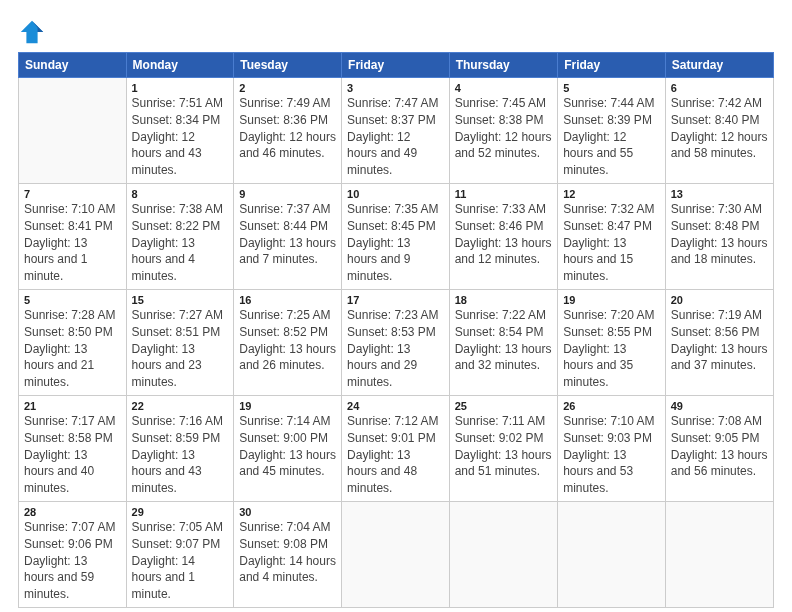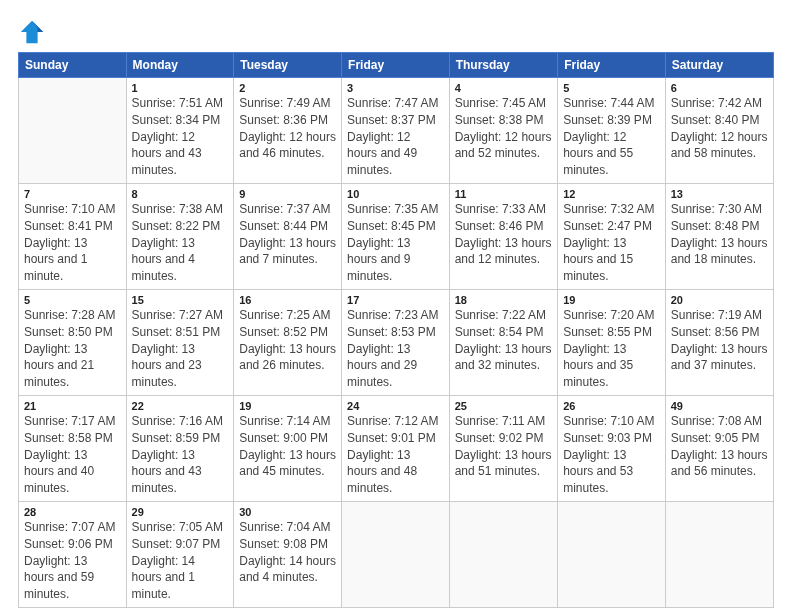--- a/index.html
+++ b/index.html
@@ -205,21 +205,21 @@
           <td>
             <span class="day-number">11</span>
             <div class="day-info">Sunrise: 7:33 AM
 Sunset: 8:46 PM
 Daylight: 13 hours
 and 12 minutes.</div>
           </td>
           <td>
             <span class="day-number">12</span>
             <div class="day-info">Sunrise: 7:32 AM
-Sunset: 2:47 PM
+Sunset: 8:47 PM
 Daylight: 13 hours
 and 15 minutes.</div>
           </td>
           <td>
             <span class="day-number">13</span>
             <div class="day-info">Sunrise: 7:30 AM
 Sunset: 8:48 PM
 Daylight: 13 hours
 and 18 minutes.</div>
           </td>

